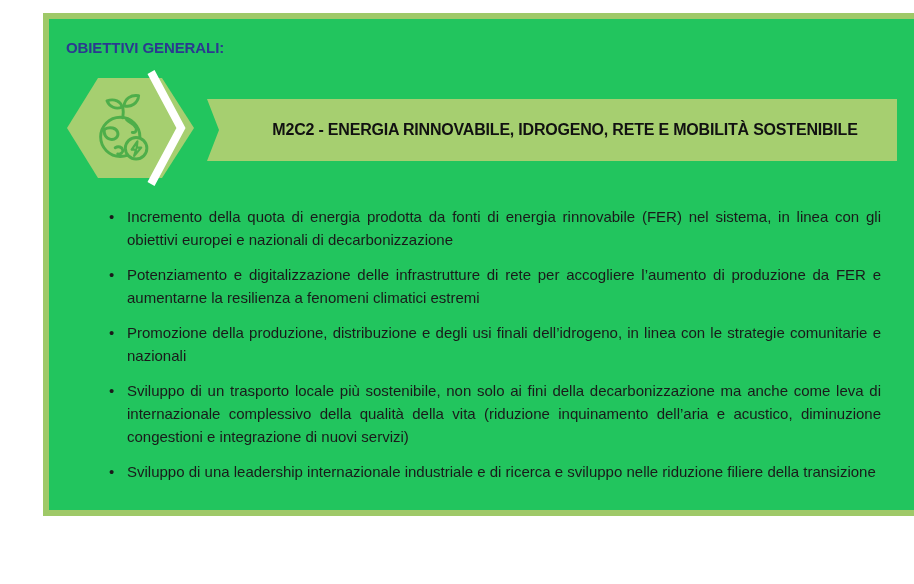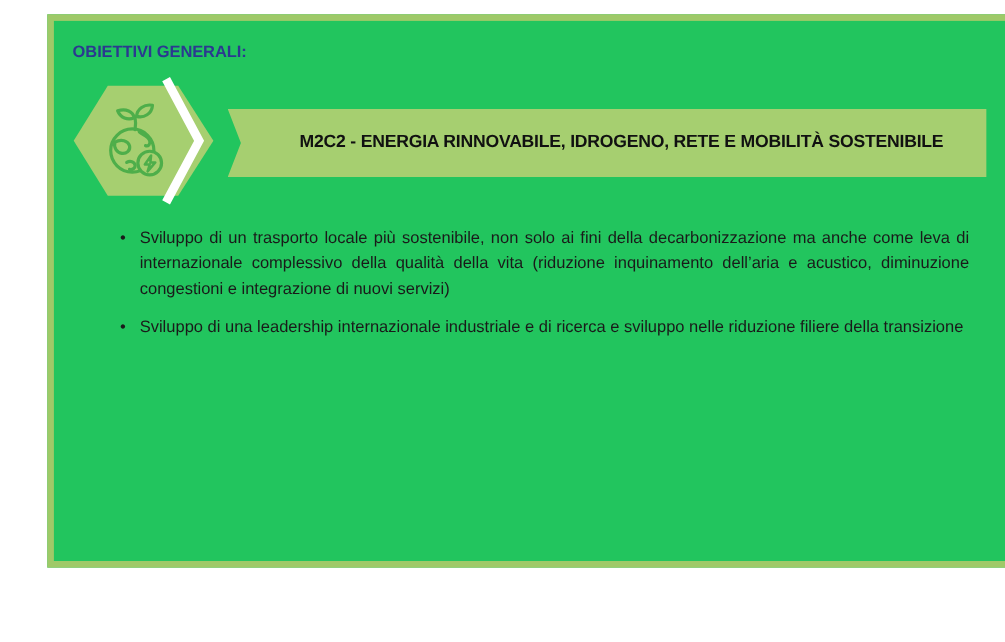--- a/index.html
+++ b/index.html
@@ -111,18 +111,21 @@
         <circle cx="43.5" cy="46" r="8.5" fill="#A6CF70"></circle>
         <path d="M44.5,40.5 L40,47 L43.5,47 L42,52 L47.5,45.5 L44,45.5 Z" stroke-width="1.8"></path>
       </svg>
     </div>
 
     <div class="banner">
       <span class="banner-title">M2C2 - ENERGIA RINNOVABILE, IDROGENO, RETE E MOBILITÀ SOSTENIBILE</span>
     </div>
 
     <ul class="objectives">
+      <li>Incremento della quota di energia prodotta da fonti di energia rinnovabile (FER) nel sistema, in linea con gli obiettivi europei e nazionali di decarbonizzazione</li>
+      <li>Potenziamento e digitalizzazione delle infrastrutture di rete per accogliere l’aumento di produzione da FER e aumentarne la resilienza a fenomeni climatici estremi</li>
+      <li>Promozione della produzione, distribuzione e degli usi finali dell’idrogeno, in linea con le strategie comunitarie e nazionali</li>
       <li>Sviluppo di un trasporto locale più sostenibile, non solo ai fini della decarbonizzazione ma anche come leva di internazionale complessivo della qualità della vita (riduzione inquinamento dell’aria e acustico, diminuzione congestioni e integrazione di nuovi servizi)</li>
       <li>Sviluppo di una leadership internazionale industriale e di ricerca e sviluppo nelle riduzione filiere della transizione</li>
     </ul>
 
   </div>
 </div>
 
 </body></html>

